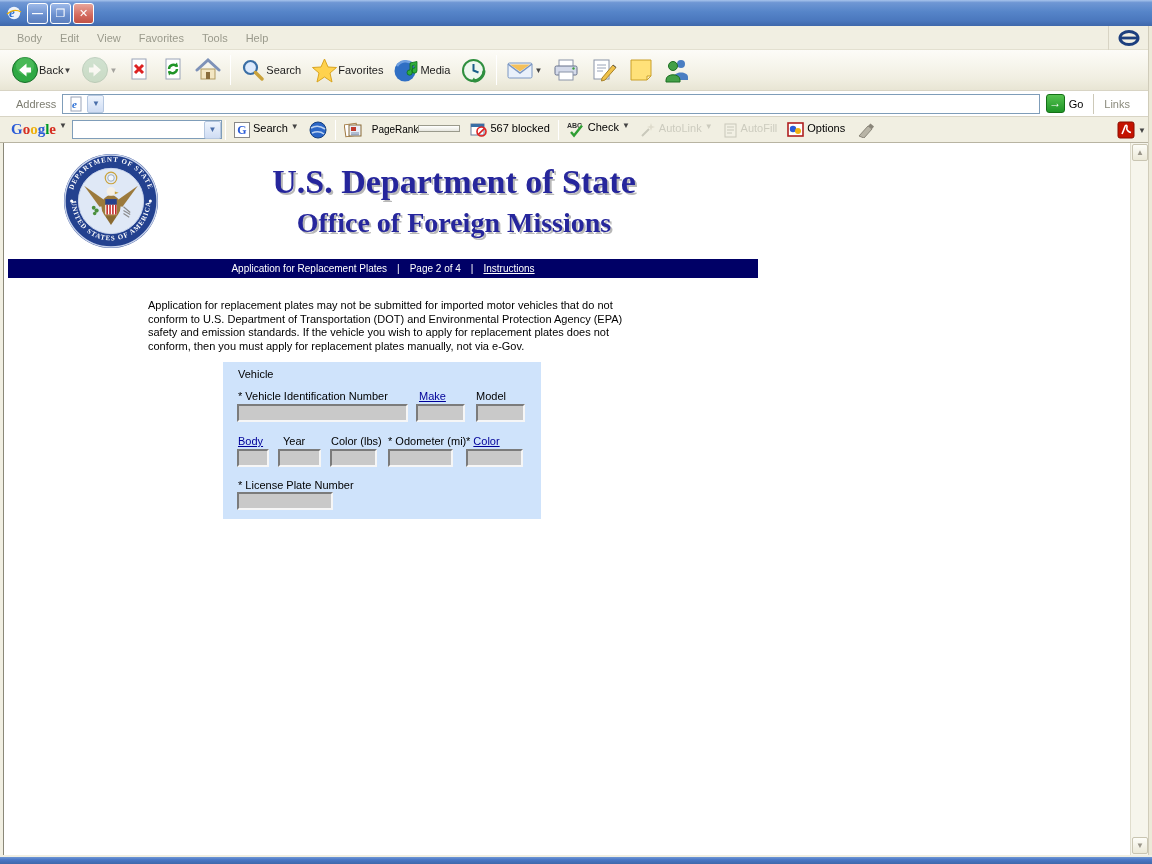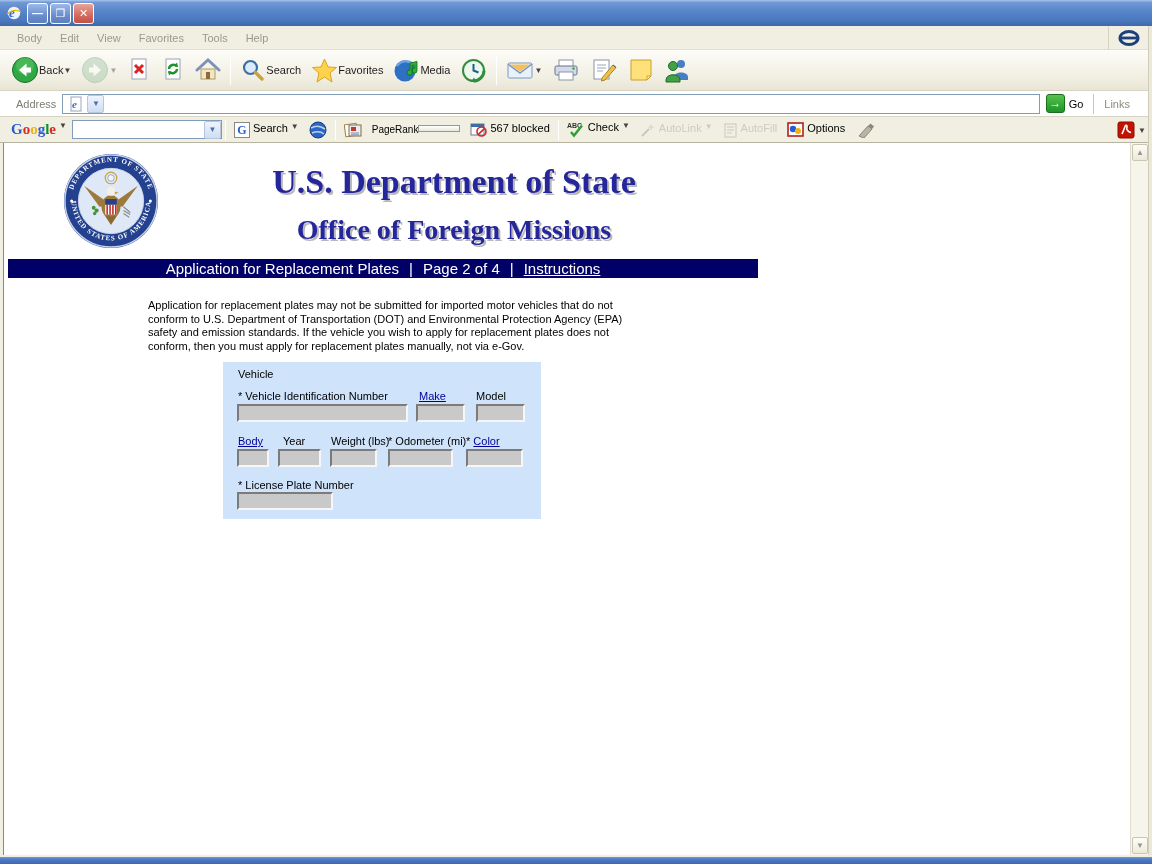--- a/index.html
+++ b/index.html
@@ -62,21 +62,21 @@
   .win-right-edge { position:absolute; right:0; top:26px; width:4px; height:829px; background:#ece9d8; border-left:1px solid #d0ccba; }
   .win-bottom { position:absolute; left:0; top:855px; width:1152px; height:9px; background:linear-gradient(#6f97d4,#4a77c6 40%,#3f68ab); border-top:2px solid #f1efe2; }
 
   .seal { position:absolute; left:62px; top:153px; }
   .hdr-title { position:absolute; left:190px; top:163px; width:520px; text-align:center;
     font-family:"Liberation Serif",serif; font-weight:bold; font-size:34px; color:#26269c; text-shadow:2px 2px 0 #b8b8b8; }
   .hdr-subtitle { position:absolute; left:190px; top:214px; width:520px; text-align:center;
     font-family:"Liberation Serif",serif; font-weight:bold; font-size:28px; color:#26269c; text-shadow:2px 2px 0 #b8b8b8; }
 
   .navbar { position:absolute; left:7px; top:259px; width:750px; height:19px; background:#000066;
-    color:#fff; display:flex; align-items:center; justify-content:center; gap:10px; font-size:15px; }
+    color:#fff; display:flex; align-items:center; justify-content:center; gap:10px; font-size:10px; }
   .navbar a { color:#fff; }
   .nav-link { text-decoration:underline; }
 
   .notice { position:absolute; left:147px; top:299px; width:476px; font-size:11px; line-height:13.5px; color:#000; }
 
   .formbox { position:absolute; left:222px; top:362px; width:318px; height:157px; background:#cfe3fb; }
   .fb-label { position:absolute; font-size:11px; color:#000; white-space:nowrap; }
   .fb-link { color:#000099; text-decoration:underline; }
   .xp-input { position:absolute; background:#c9c9c9; border-top:2px solid #7b7b7b; border-left:2px solid #7b7b7b;
     border-bottom:2px solid #f6f6f6; border-right:2px solid #f6f6f6; height:18px; font-size:11px; padding:0 2px;
@@ -369,21 +369,21 @@
       <rect x="44" y="54" width="12" height="10" fill="#fff"></rect>
       <path d="M46 54 v10 M49 54 v10 M52 54 v10 M55 54 v10" stroke="#c02424" stroke-width="1.6"></path>
       <circle cx="35" cy="60" r="2.2" fill="#4a8f3c"></circle>
         <circle cx="32" cy="57" r="2" fill="#4a8f3c"></circle>
         <circle cx="33" cy="63" r="1.8" fill="#4a8f3c"></circle>
       <path d="M63 56 L70 62 M63 60 L70 64 M63 63 L69 67" stroke="#8a8a8a" stroke-width="1.2"></path>
     </svg>
   </div>
 
   <div class="hdr-title" style="top:20px;">U.S. Department of State</div>
-  <div class="hdr-subtitle" style="top:71px;text-align:center;">Office of Foreign Missions</div>
+  <div class="hdr-subtitle" style="top:64px;text-align:center;">Office of Foreign Missions</div>
 
   <div class="navbar" style="top:116px; left:4px;">
     <span>Application for Replacement Plates</span>
     <span>|</span>
     <span>Page 2 of 4</span>
     <span>|</span>
     <a href="#" class="nav-link">Instructions</a>
   </div>
 
   <div class="notice" style="top:156px; left:144px;">Application for replacement plates may not be submitted for imported motor vehicles that do not conform to U.S. Department of Transportation (DOT) and Environmental Protection Agency (EPA) safety and emission standards. If the vehicle you wish to apply for replacement plates does not conform, then you must apply for replacement plates manually, not via e-Gov.</div>
@@ -393,21 +393,21 @@
 
     <span class="fb-label" style="left:15px; top:28px;">* Vehicle Identification Number</span>
     <span class="fb-label" style="left:196px; top:28px;"><a href="#" class="fb-link">Make</a></span>
     <span class="fb-label" style="left:253px; top:28px;">Model</span>
     <input class="xp-input" style="left: 14px; top: 42px; width: 171px;" readonly="" value="">
     <input class="xp-input" style="left: 193px; top: 42px; width: 49px;" readonly="" value="">
     <input class="xp-input" style="left: 253px; top: 42px; width: 49px;" readonly="" value="">
 
     <span class="fb-label" style="left:15px; top:73px;"><a href="#" class="fb-link">Body</a></span>
     <span class="fb-label" style="left:60px; top:73px;">Year</span>
-    <span class="fb-label" style="left:108px; top:73px;">Weight (lbs)</span>
+    <span class="fb-label" style="left:108px; top:73px;">Color (lbs)</span>
     <span class="fb-label" style="left:165px; top:73px;">* Odometer (mi)</span>
     <span class="fb-label" style="left:243px; top:73px;"><span>*</span> <a href="#" class="fb-link">Color</a></span>
     <input class="xp-input" style="left: 14px; top: 87px; width: 32px;" readonly="" value="">
     <input class="xp-input" style="left: 55px; top: 87px; width: 43px;" readonly="" value="">
     <input class="xp-input" style="left: 107px; top: 87px; width: 47px;" readonly="" value="">
     <input class="xp-input" style="left: 165px; top: 87px; width: 65px;" readonly="" value="">
     <input class="xp-input" style="left: 243px; top: 87px; width: 57px;" readonly="" value="">
 
     <span class="fb-label" style="left:15px; top:117px;">* License Plate Number</span>
     <input class="xp-input" style="left: 14px; top: 130px; width: 96px;" readonly="" value="">

